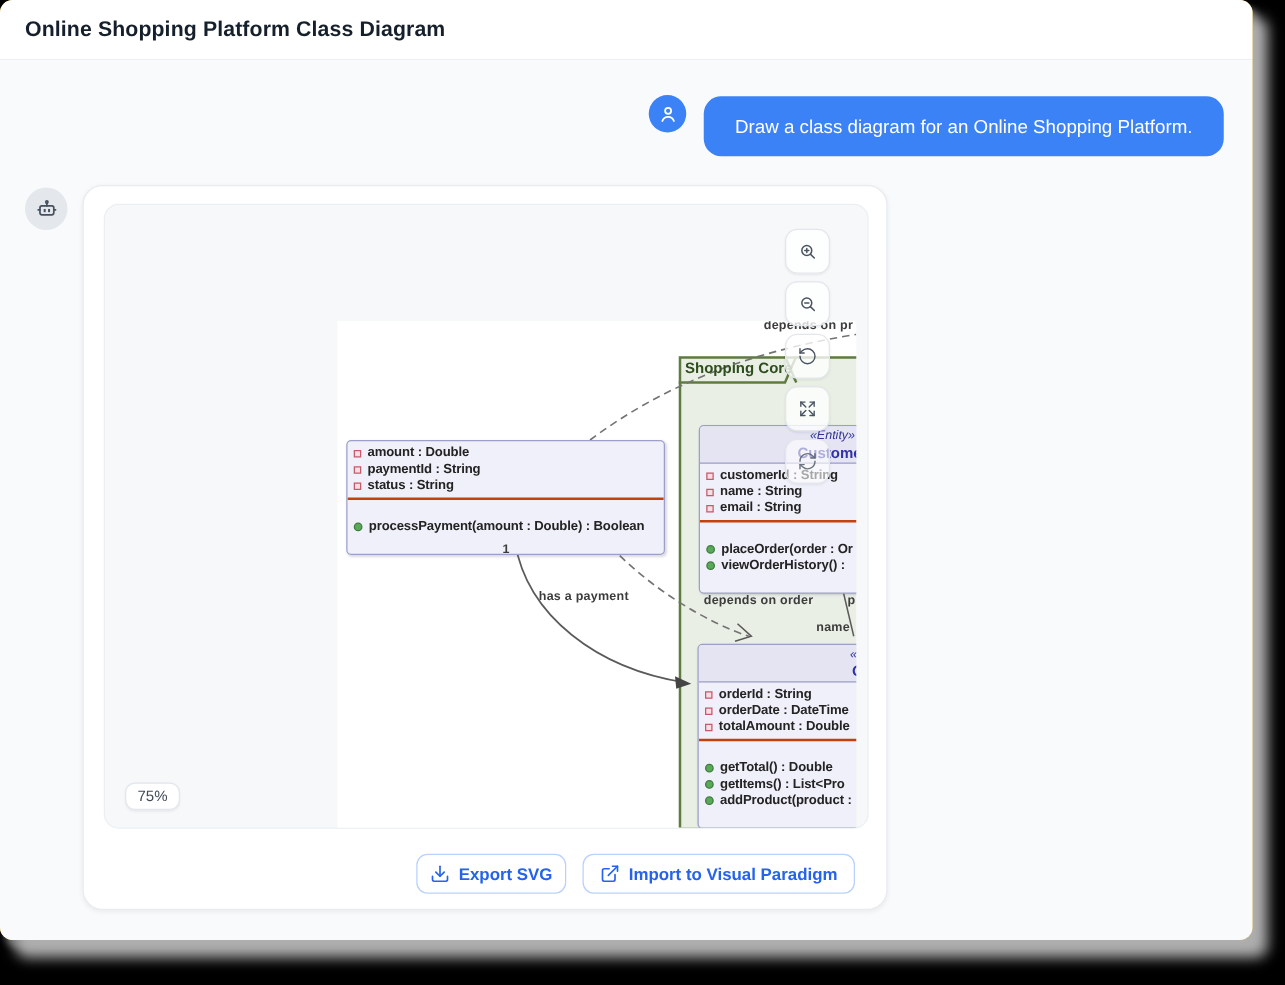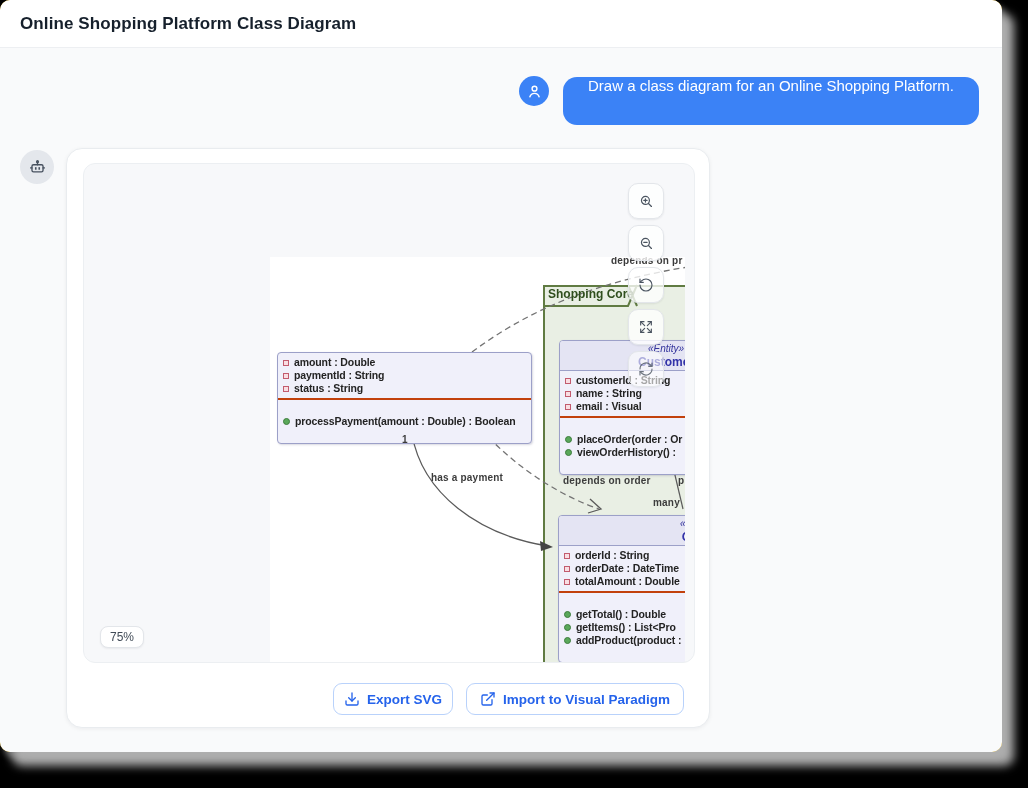--- a/index.html
+++ b/index.html
@@ -5,21 +5,21 @@
   html,body{margin:0;padding:0;width:1028px;height:788px;overflow:hidden;background:#000;font-family:"Liberation Sans",sans-serif;}
   *{box-sizing:border-box;}
   #window{position:absolute;left:0;top:0;width:1002px;height:752px;background:#eab308;border-radius:10px;
     box-shadow:12px 14px 10px rgba(178,178,178,.95), 4px 6px 6px rgba(160,160,160,.6);}
   .app-header{position:absolute;left:0;top:0;width:100%;height:48px;background:#fff;border-bottom:1px solid #edeff2;border-radius:10px 10px 0 0;display:flex;align-items:center;padding:0 20px;}
   .app-title{font-size:17px;font-weight:700;color:#16202c;letter-spacing:.1px;}
   .app-body{position:absolute;left:0;top:48px;width:1002px;height:704px;background:#f9fafb;border-radius:0 0 10px 10px;overflow:hidden;}
 
   
   .user-avatar{position:absolute;left:519px;top:28px;width:30px;height:30px;border-radius:50%;background:#3b82f6;display:flex;align-items:center;justify-content:center;}
-  .user-bubble{position:absolute;left:563px;top:29px;width:416px;height:48px;background:#3b82f6;border-radius:14px;display:flex;justify-content:center;color:#fff;font-size:15px;}
+  .user-bubble{position:absolute;left:563px;top:29px;width:416px;height:48px;background:#3b82f6;border-radius:14px;display:flex;align-items:center;justify-content:center;color:#fff;font-size:15px;}
   .bot-avatar{position:absolute;left:20px;top:102px;width:34px;height:34px;border-radius:50%;background:#e4e7ec;display:flex;align-items:center;justify-content:center;}
 
   
   .card{position:absolute;left:66px;top:100px;width:644px;height:580px;background:#fff;border:1px solid #e9ecef;border-radius:16px;box-shadow:0 1px 4px rgba(16,24,40,.06);}
   .viewport{position:absolute;left:16px;top:14px;width:612px;height:500px;background:#f7f8fa;border:1px solid #eceff2;border-radius:12px;overflow:hidden;}
   .canvas{position:absolute;left:186px;top:93px;width:415px;height:407px;background:#fff;overflow:hidden;}
 
   
   .package{position:absolute;left:273px;top:28px;width:228px;height:379px;background:#e9efe4;border:2px solid #607b42;z-index:1;}
   .package-label{position:absolute;left:278px;top:30px;font-size:12px;font-weight:700;color:#2f4e1d;z-index:4;white-space:nowrap;}
@@ -147,21 +147,21 @@
                 <div class="member-row">
                   <span class="bullet square"></span>
                   <span>customerId : String</span>
                 </div>
                 <div class="member-row">
                   <span class="bullet square"></span>
                   <span>name : String</span>
                 </div>
                 <div class="member-row">
                   <span class="bullet square"></span>
-                  <span>email : Visual</span>
+                  <span>email : String</span>
                 </div>
               </div>
             <div class="cls-methods">
                 <div class="member-row">
                   <span class="bullet circle"></span>
                   <span>placeOrder(order : Or</span>
                 </div>
                 <div class="member-row">
                   <span class="bullet circle"></span>
                   <span>viewOrderHistory() :</span>
@@ -201,21 +201,21 @@
                   <span class="bullet circle"></span>
                   <span>addProduct(product :</span>
                 </div>
               </div>
           </div>
 
           <div class="rel-label" style="left:341px;top:-2px;">depends on pr</div>
           <div class="rel-label" style="left:293px;top:218px;">depends on order</div>
           <div class="rel-label" style="left:161px;top:215px;">has a payment</div>
           <div class="rel-label" style="left:132px;top:177px;">1</div>
-          <div class="rel-label" style="left:383px;top:240px;">many</div>
+          <div class="rel-label" style="left:383px;top:240px;">name</div>
           <div class="rel-label" style="left:408px;top:218px;">p</div>
         </div>
 
         <div class="controls">
           <button class="ctrl-btn">
             <span style="display:flex">
               <svg width="17" height="17" viewBox="0 0 24 24" fill="none" stroke-width="1.7" stroke-linecap="round">
                 <circle cx="10.5" cy="10.5" r="5.6"></circle>
                   <path d="M14.8 14.8 19 19"></path>
                   <path d="M8.2 10.5h4.6M10.5 8.2v4.6"></path>

